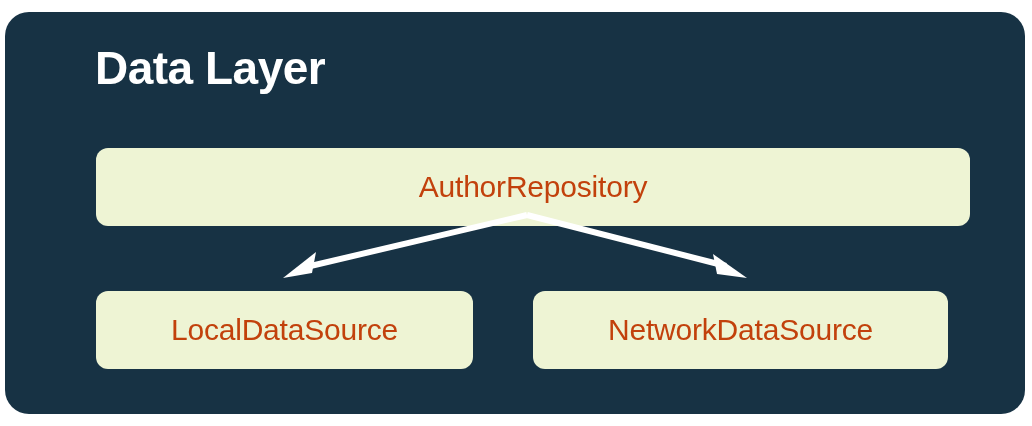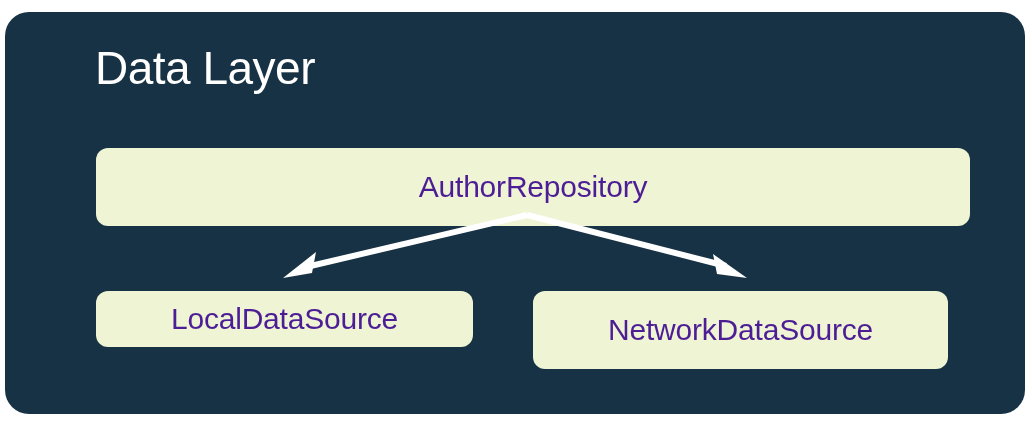--- a/index.html
+++ b/index.html
@@ -35,59 +35,59 @@
 
   
   .layer-title {
     position: absolute;
     left: 90px;
     top: 33px;
     font-size: 46px;
     line-height: 1;
     letter-spacing: -0.5px;
     color: #ffffff;
-    font-weight: 400;
+    font-weight: 700;
     white-space: nowrap;
   }
 
   
   .node {
     position: absolute;
     background: #EEF4D4;
     border-radius: 12px;
     color: #1A3A4A;
     display: flex;
     align-items: center;
     justify-content: center;
     box-sizing: border-box;
   }
 
   .node-label {
     font-size: 30px;
     line-height: 1;
     letter-spacing: -0.2px;
-    color: #4c1d95;
+    color: #c2410c;
     font-weight: 400;
     white-space: nowrap;
   }
 
   
   .node-repository {
     left: 91px;
     top: 136px;
     width: 874px;
     height: 78px;
   }
 
   
   .node-local {
     left: 91px;
     top: 279px;
     width: 377px;
-    height: 56px;
+    height: 78px;
   }
 
   
   .node-network {
     left: 528px;
     top: 279px;
     width: 415px;
     height: 78px;
   }
 

